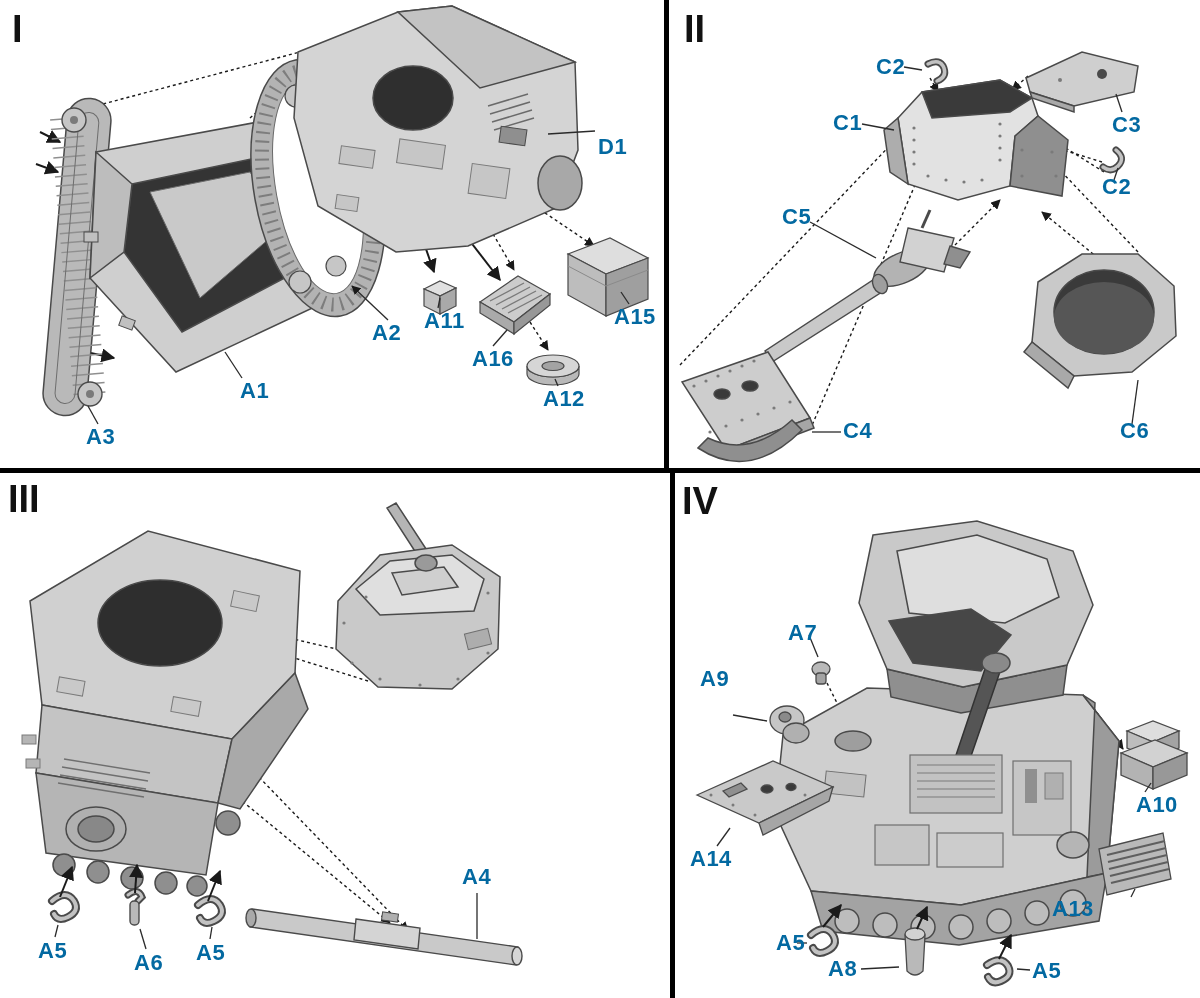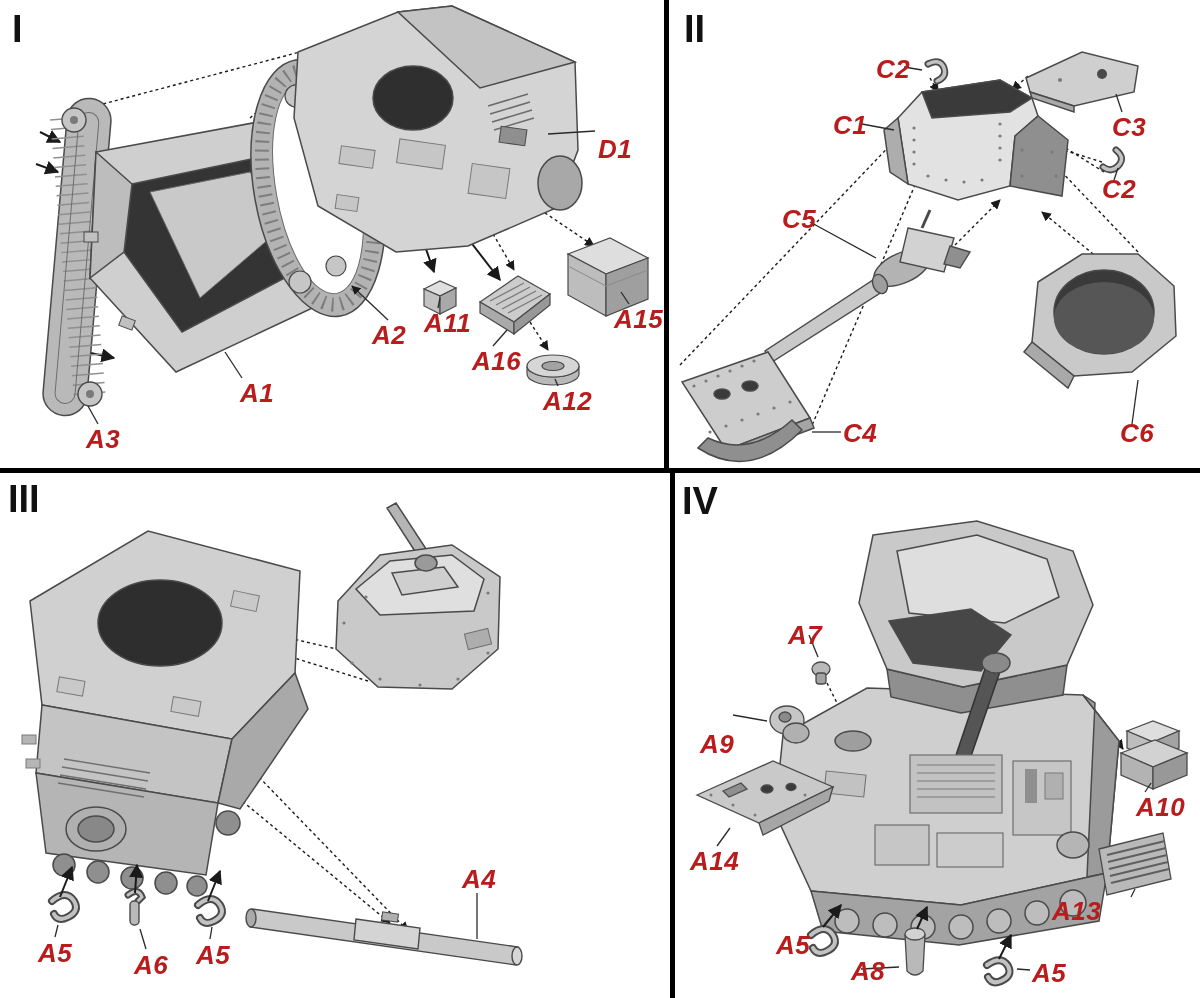--- a/index.html
+++ b/index.html
@@ -5,21 +5,21 @@
   * { margin:0; padding:0; box-sizing:border-box; }
   html,body { background:#ffffff; }
   body { width:1200px; height:998px; overflow:hidden; font-family:"Liberation Sans", sans-serif; }
   .sheet { position:relative; width:1200px; height:998px; background:#ffffff; }
   .q { position:absolute; }
   .divider { position:absolute; background:#000000; z-index:5; }
   .div-h  { left:0; top:468px; width:1200px; height:5px; }
   .div-vt { left:664px; top:0; width:5px; height:468px; }
   .div-vb { left:670px; top:473px; width:5px; height:525px; }
   .numeral { position:absolute; z-index:10; font-weight:bold; font-size:38px; color:#111111; line-height:1; }
-  .plabel  { position:absolute; z-index:10; font-weight:bold; font-size:26px; color:#b91c1c; line-height:1; letter-spacing:.5px;font-style:italic; }
+  .plabel  { position:absolute; z-index:10; font-weight:bold; font-size:22px; color:#0369a1; line-height:1; letter-spacing:.5px; }
 </style>
 </head>
 <body>
 
 <div class="sheet">
 
   <svg class="q" style="left:0;top:0" width="665" height="468" viewBox="0 0 665 468">
     <defs>
       <marker id="ar1" viewBox="0 0 10 10" refX="9" refY="5" markerWidth="7" markerHeight="7" orient="auto">
         <path d="M0,0 L10,5 L0,10 Z" fill="#1a1a1a"></path>
@@ -502,21 +502,21 @@
   <div class="plabel" style="left:782px;top:206px">C5</div>
   <div class="plabel" style="left:843px;top:420px">C4</div>
   <div class="plabel" style="left:1120px;top:420px">C6</div>
 
   <div class="plabel" style="left:462px;top:866px">A4</div>
   <div class="plabel" style="left:38px;top:940px">A5</div>
   <div class="plabel" style="left:134px;top:952px">A6</div>
   <div class="plabel" style="left:196px;top:942px">A5</div>
 
   <div class="plabel" style="left:788px;top:622px">A7</div>
-  <div class="plabel" style="left:700px;top:731px">A9</div>
+  <div class="plabel" style="left:700px;top:668px">A9</div>
   <div class="plabel" style="left:690px;top:848px">A14</div>
   <div class="plabel" style="left:1136px;top:794px">A10</div>
   <div class="plabel" style="left:1052px;top:898px">A13</div>
   <div class="plabel" style="left:776px;top:932px">A5</div>
-  <div class="plabel" style="left:851px;top:958px">A8</div>
+  <div class="plabel" style="left:828px;top:958px">A8</div>
   <div class="plabel" style="left:1032px;top:960px">A5</div>
 
 </div>
 
 </body></html>

